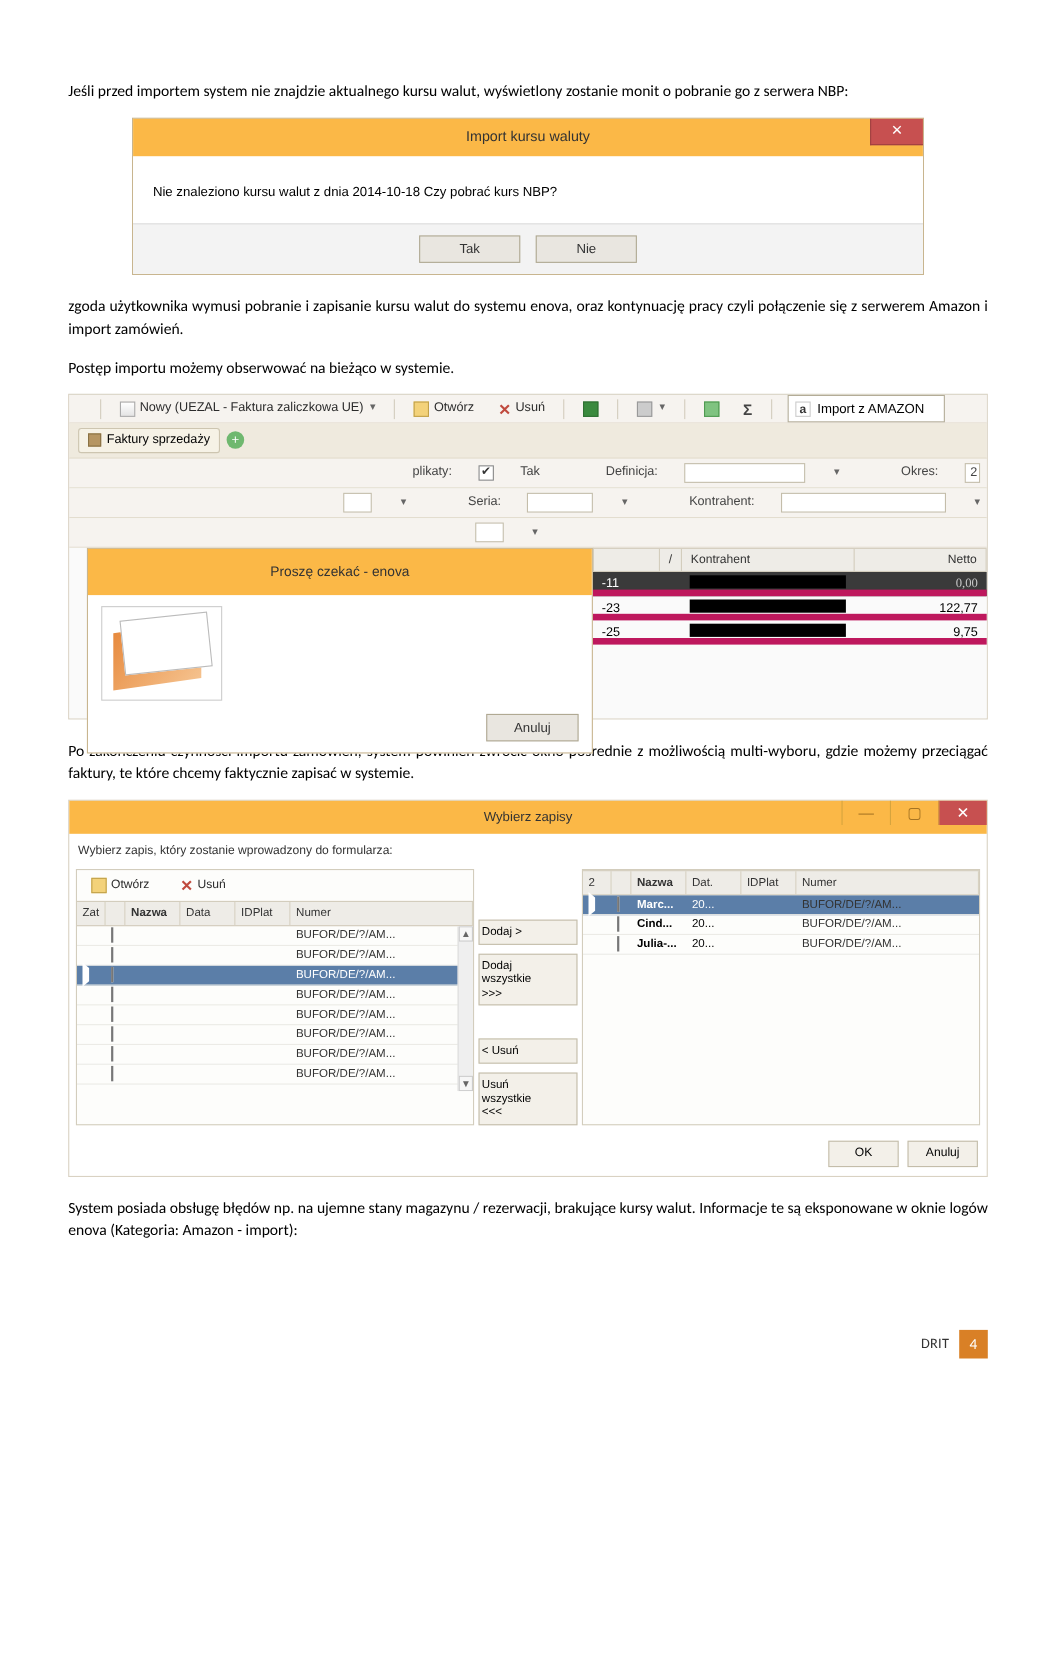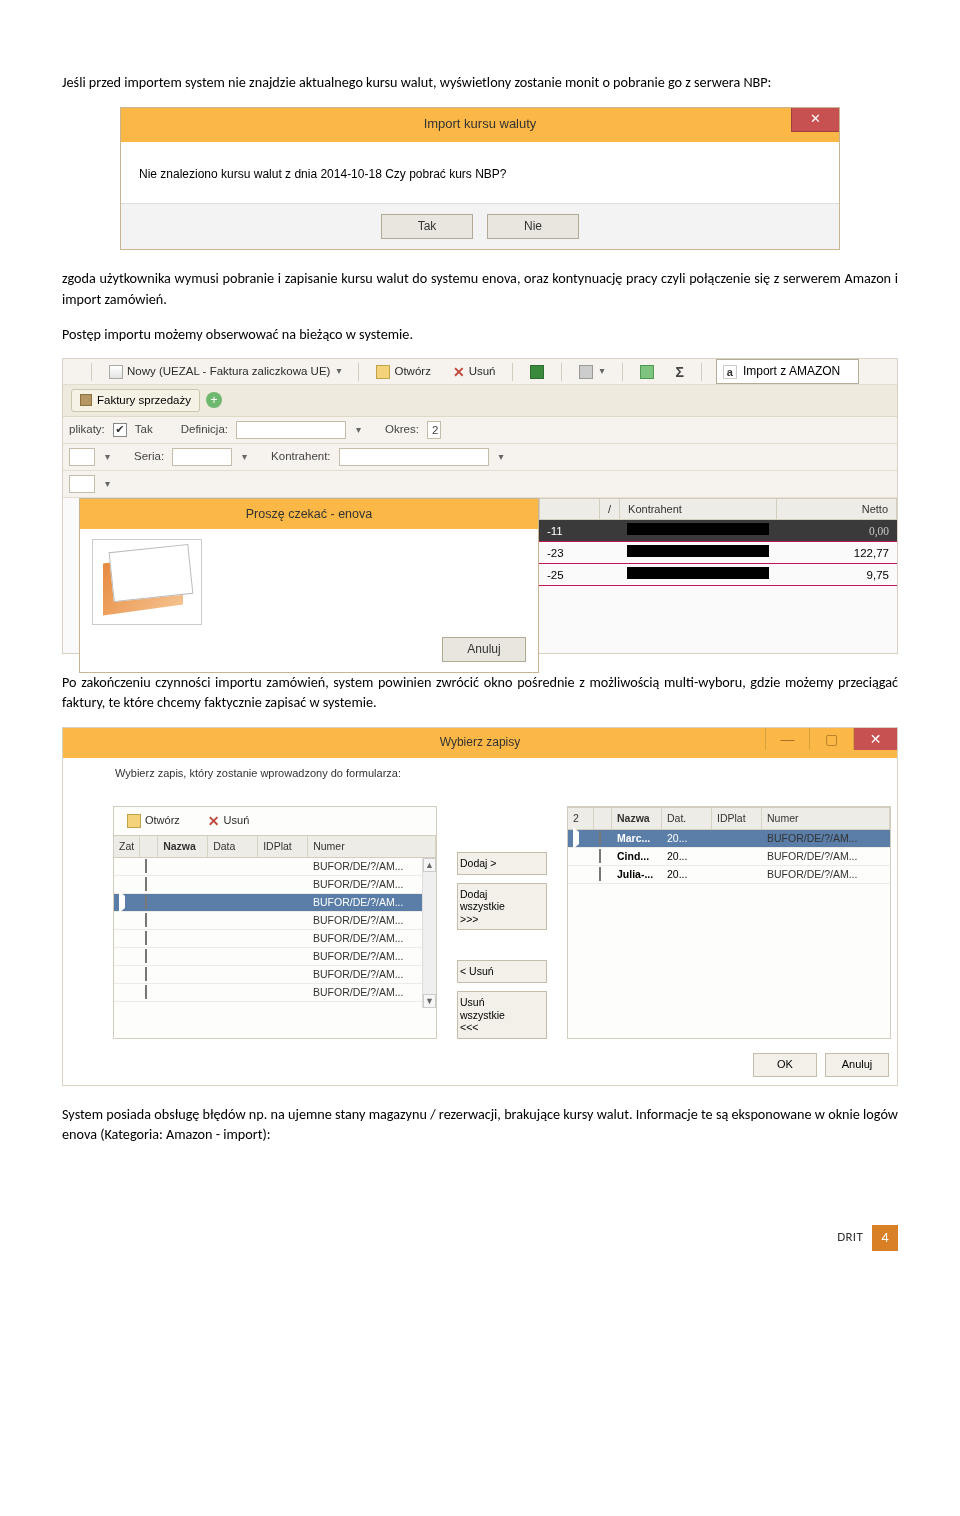--- a/index.html
+++ b/index.html
@@ -130,49 +130,49 @@
     display:flex; align-items:center; gap:6px;
     padding:4px 8px;
     background:#efeade; border-bottom:1px solid #e0d9c8;
   }
   .tab2 .tab { display:inline-flex; align-items:center; gap:5px; padding:2px 8px; border:1px solid #cdc5b0; background:#f6f2e6; border-radius:3px;}
   .tab2 .plus { width:16px; height:16px; border-radius:50%; background:#6fb86f; display:inline-flex; align-items:center; justify-content:center; color:#fff; font-size:12px; }
   .filtrow {
     background:#f6f3ef;
     border-bottom:1px solid #e3ddcf;
     padding:4px 6px;
-    display:flex; gap:8px; align-items:center;
+    display:flex; justify-content:flex-end; gap:24px; align-items:center;
     font-size:11.5px; color:#444;
   }
   .inp { background:#fff; border:1px solid #c4bdaa; height:18px; padding:0 4px; }
   .chk { width:14px; height:14px; border:1px solid #888; background:#fff; display:inline-flex; align-items:center; justify-content:center; font-size:11px; color:#333;}
   .caret { font-size:10px; color:#666; margin-left:2px;}
   .shot2 .gridarea { position:relative; height:155px; background:#fafafa;}
   .gridhead {
     position:absolute; right:0; left:476px; top:0; height:22px;
     background:#eeece7; border:1px solid #d3cdbd; border-right:none;
     display:flex; font-size:11px; color:#333;
   }
   .gridhead > div { border-right:1px solid #d3cdbd; padding:3px 8px; }
   .gh-date{flex:0 0 60px;} .gh-slash{flex:0 0 20px; text-align:center;} .gh-k{flex:1 1 auto;} .gh-n{flex:0 0 120px; text-align:right;}
   .gridrows { position:absolute; right:0; left:476px; top:22px; }
-  .gridrows .gr { display:flex; height:22px; border-bottom:1px solid #be185d; font-size:11.5px; }
+  .gridrows .gr { display:flex; height:22px; border-bottom:6px solid #be185d; font-size:11.5px; }
   .gridrows .gr > div { padding:3px 8px; }
   .gd{flex:0 0 60px;} .gs{flex:0 0 20px;} .gk{flex:1 1 auto;} .gn{flex:0 0 120px; text-align:right;}
   .gr.sel { background:#3a3a3a; color:#fff; }
   .gr.sel .gn { color:#c9c9c9;font-family:Liberation Serif, serif; }
   .black { display:inline-block; background:#000; height:12px; width:100%; }
 
   .prog-outer {
     position:absolute; left:16px; top:0px;
     width:460px;
     background:#fff;
     border:1px solid #c8b58f;
   }
-  .prog-title { height:30px; background:#fbb847; color:#333; display:flex; align-items:center; justify-content:center; font-size:12.5px; }
+  .prog-title { height:42px; background:#fbb847; color:#333; display:flex; align-items:center; justify-content:center; font-size:12.5px; }
   .prog-body { display:flex; gap:12px; padding:10px 12px 6px 12px; }
   .illus { width:110px; height:86px; background:#fff; border:1px solid #ccc; position:relative; overflow:hidden;}
   .illus::before { content:""; position:absolute; left:10px; top:18px; width:80px; height:52px; background:linear-gradient(135deg,#e78a3e,#f5c28e); transform:skewY(-8deg); }
   .illus::after { content:""; position:absolute; left:18px; top:8px; width:78px; height:48px; background:#fff; border:1px solid #bbb; transform:rotate(-6deg); }
   .prog-txts { flex:1; font-size:12px; color:#333; }
   .prog-txts p { margin:4px 0 12px 0; }
   .progbar { width:100%; height:14px; border:1px solid #8a8a8a; background:#e9e9e9; margin-top:8px;}
   .progbar .fill { height:100%; background:#3fae3a; }
   .prog-foot { padding:6px 12px 10px 0; display:flex; justify-content:flex-end; }
 
@@ -187,22 +187,21 @@
     height:30px; background:#fbb847; position:relative;
     display:flex; align-items:center; justify-content:center; color:#333; font-size:12px;
   }
   .tbtns3 { position:absolute; right:0; top:0; display:flex; }
   .tbtns3 .b { width:44px; height:22px; display:flex; align-items:center; justify-content:center; border-left:1px solid #d6a43e; color:#a67423; font-size:14px;}
   .tbtns3 .close { background:#c75050; color:#fff; }
   .shot3 .body3 {
     padding:6px 6px 8px 6px;
     display:grid;
     grid-template-columns: 1fr 90px 1fr;
-    gap:20px;
-    margin-left:44px;
+    gap:4px;
   }
   .panel { border:1px solid #d3cdbd; background:#fdfdfb; }
   .instr { grid-column:1/2; font-size:11px; color:#333; padding:2px 2px 4px 2px; border:none; }
   .ltools { display:flex; gap:10px; padding:3px 4px; }
   .gridh { display:flex; background:#eeece7; border-top:1px solid #d3cdbd; border-bottom:1px solid #d3cdbd; }
   .gridh > div { padding:3px 5px; border-right:1px solid #d8d2c2; font-size:10.5px; color:#333; }
   .c-z{flex:0 0 26px;} .c-c{flex:0 0 18px;} .c-n{flex:0 0 50px;font-weight:bold;} .c-d{flex:0 0 50px;} .c-i{flex:0 0 50px;} .c-nm{flex:1 1 auto;}
   .rows .r { display:flex; height:18px; border-bottom:1px solid #ecebe6; align-items:center;}
   .rows .r > div { padding:1px 5px; font-size:10.5px;}
   .rows .r .blk { height:12px; background:#000; width:100%;}

